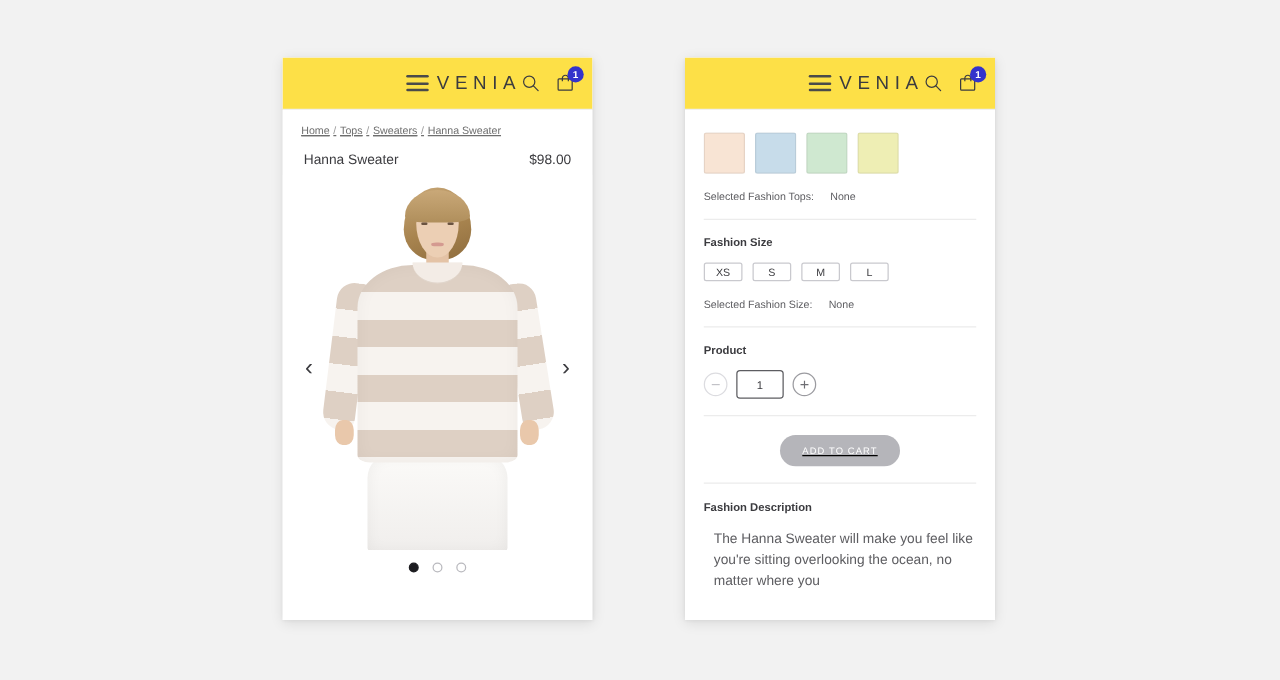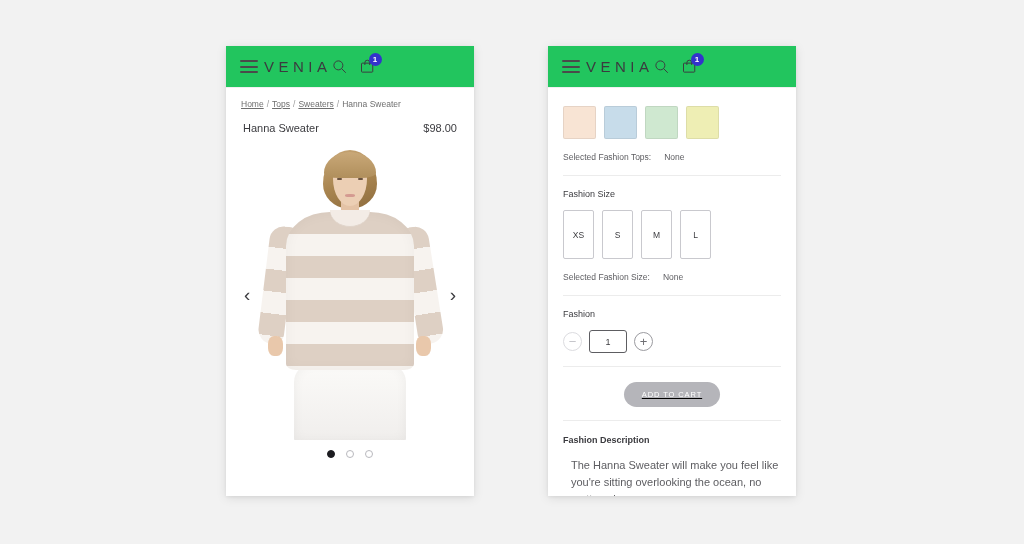--- a/index.html
+++ b/index.html
@@ -26,25 +26,25 @@
     overflow: hidden;
   }
   #panel-left  { left: 226px; }
   #panel-right { left: 548px; }
 
   
   .header {
     height: 42px;
     display: flex;
     align-items: center;
-    justify-content: flex-start;
+    justify-content: flex-end;
     padding: 0 14px;
     box-sizing: border-box;
     border-bottom: 1px solid #f0f0f0;
-    background: #22c55e;
+    background: #fde047;
   }
   .hamburger {
     width: 18px;
     height: 13px;
     display: flex;
     flex-direction: column;
     justify-content: space-between;
     cursor: pointer;
   }
   .hamburger span {
@@ -87,20 +87,21 @@
     box-sizing: border-box;
     padding: 0 1px;
   }
 
   
   .breadcrumb {
     padding: 11px 15px 0 15px;
     font-size: 8.5px;
     color: #6e6e6e;
     white-space: nowrap;
+    text-decoration: underline;
   }
   .breadcrumb a {
     color: #6e6e6e;
     text-decoration: underline;
   }
   .breadcrumb .sep {
     margin: 0 3px;
     color: #9a9a9a;
     text-decoration: none;
   }
@@ -341,31 +342,31 @@
   }
   .meta-line .val { color: #5d5d61; }
   .divider {
     height: 1px;
     background: #ececec;
     margin: 13px 0 0 0;
   }
   .section-label {
     font-size: 9px;
     color: #3b3b3f;
-    font-weight: 400;
+    font-weight: 700;
     padding-top: 13px;
   }
   .size-row {
     display: flex;
     gap: 8px;
     padding-top: 11px;
   }
   .size-box {
     width: 31px;
-    height: 49px;
+    height: 15px;
     border: 1px solid #c9c9ce;
     border-radius: 2px;
     display: flex;
     align-items: center;
     justify-content: center;
     font-size: 8.5px;
     color: #3b3b3f;
     cursor: pointer;
     box-sizing: border-box;
     background: #fff;
@@ -555,21 +556,21 @@
       <div class="size-box">L</div>
     </div>
 
     <div class="meta-line">
       <span>Selected Fashion Size:</span>
       <span class="val">None</span>
     </div>
 
     <div class="divider"></div>
 
-    <div class="section-label">Fashion</div>
+    <div class="section-label">Product</div>
 
     <div class="qty-row">
       <div class="qty-circle minus">−</div>
       <input class="qty-input" type="text" value="1" style="">
       <div class="qty-circle plus">+</div>
     </div>
 
     <div class="divider"></div>
 
     <div class="cart-wrap">

